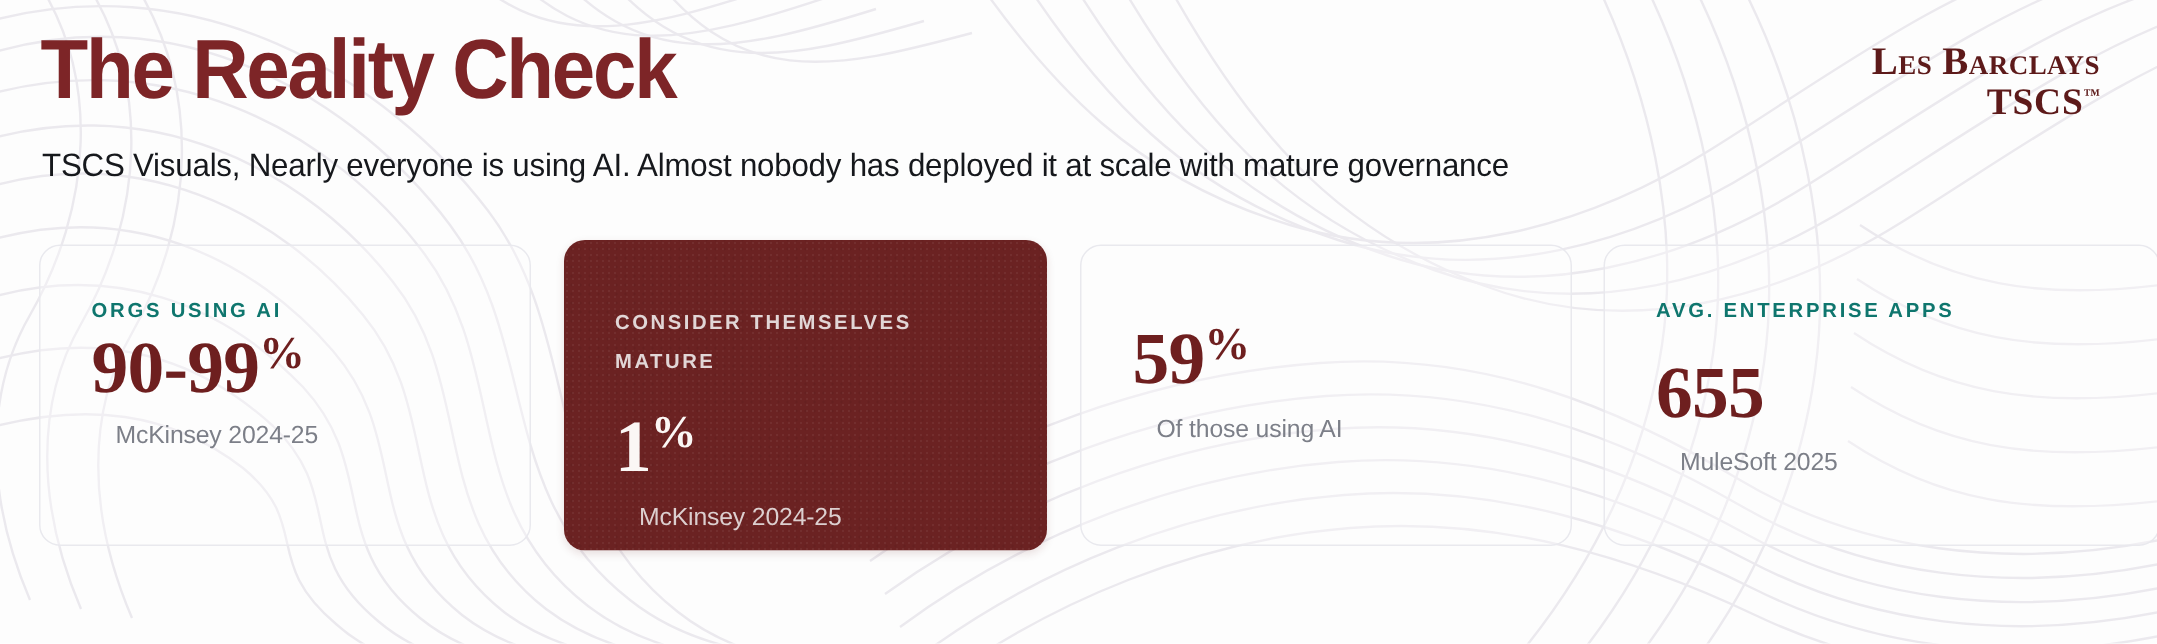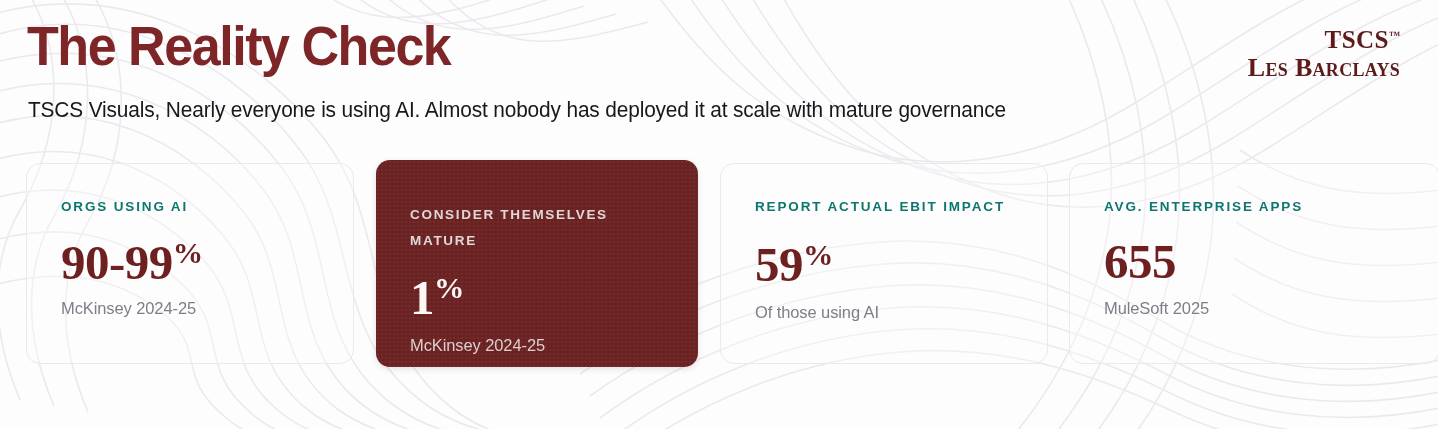--- a/index.html
+++ b/index.html
@@ -174,36 +174,36 @@
     font-size: 0.62em;
     vertical-align: 0.52em;
     letter-spacing: -0.5px;
   }
 
   .card-source {
     font-family: "Liberation Sans", sans-serif;
     font-size: 16.5px;
     font-weight: 400;
     color: #7c7f88;
-    margin: 0;
+    margin: 16px;
     white-space: nowrap;
     letter-spacing: -0.1px;
   }
   .card.accent .card-source {
     color: #dccfcf;
   }
 
   
   #card-0 { left: 26px;   width: 328px; }
   #card-1 { left: 376px;  width: 322px; }
   #card-2 { left: 720px;  width: 328px; }
   #card-3 { left: 1069px; width: 371px; }
 
   
-  #card-0 .card-value { margin-top: 18px; }
+  #card-0 .card-value { }
   #card-0 .card-source { margin-top: 12px; }
 
   #card-1 .card-value { margin-top: 20px; }
   #card-1 .card-source { margin-top: 14px; }
 
   #card-2 .card-value { margin-top: 20px; }
   #card-2 .card-source { margin-top: 14px; }
 
   #card-3 .card-value { margin-top: 17px; }
   #card-3 .card-source { margin-top: 13px; }
@@ -260,40 +260,39 @@
       <path d="M84,-20 C138,58 128,152 88,222 C58,274 58,342 88,412"></path>
     </g>
   </svg>
 
   <div id="header">
     <h1 id="page-title">The Reality Check</h1>
     <p id="page-subtitle">TSCS Visuals, Nearly everyone is using AI. Almost nobody has deployed it at scale with mature governance</p>
   </div>
 
   <div id="brand">
+    <div id="brand-bottom">Les Barclays</div>
     <div id="brand-top"><span>TSCS</span><span id="brand-tm">™</span></div>
-    <div id="brand-bottom">Les Barclays</div>
   </div>
 
   <div id="cards">
 
     <div class="card plain" id="card-0">
       <p class="card-label">Orgs Using AI</p>
       <p class="card-value"><span>90-99</span><span class="pct">%</span></p>
       <p class="card-source">McKinsey 2024-25</p>
     </div>
 
     <div class="card accent" id="card-1">
       <p class="card-label">Consider Themselves Mature</p>
       <p class="card-value"><span>1</span><span class="pct">%</span></p>
       <p class="card-source">McKinsey 2024-25</p>
     </div>
 
     <div class="card plain" id="card-2">
-      <p class="card-label">Report Actual EBIT Impact</p>
       <p class="card-value"><span>59</span><span class="pct">%</span></p>
       <p class="card-source">Of those using AI</p>
     </div>
 
     <div class="card plain" id="card-3">
       <p class="card-label">Avg. Enterprise Apps</p>
       <p class="card-value"><span>655</span><span class="pct"></span></p>
       <p class="card-source">MuleSoft 2025</p>
     </div>
 

